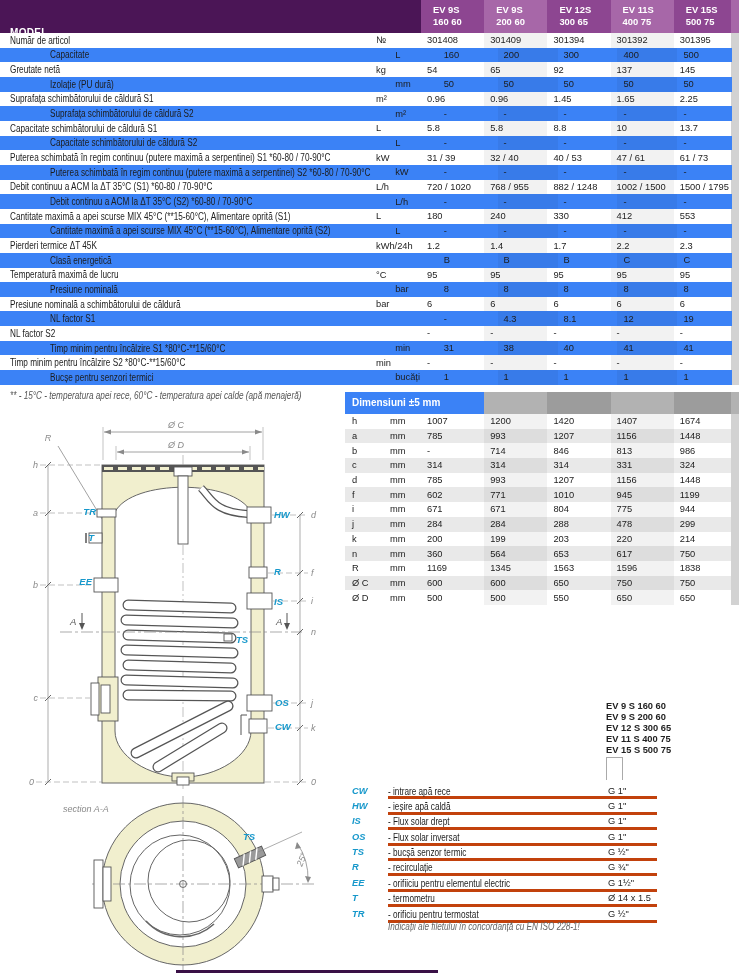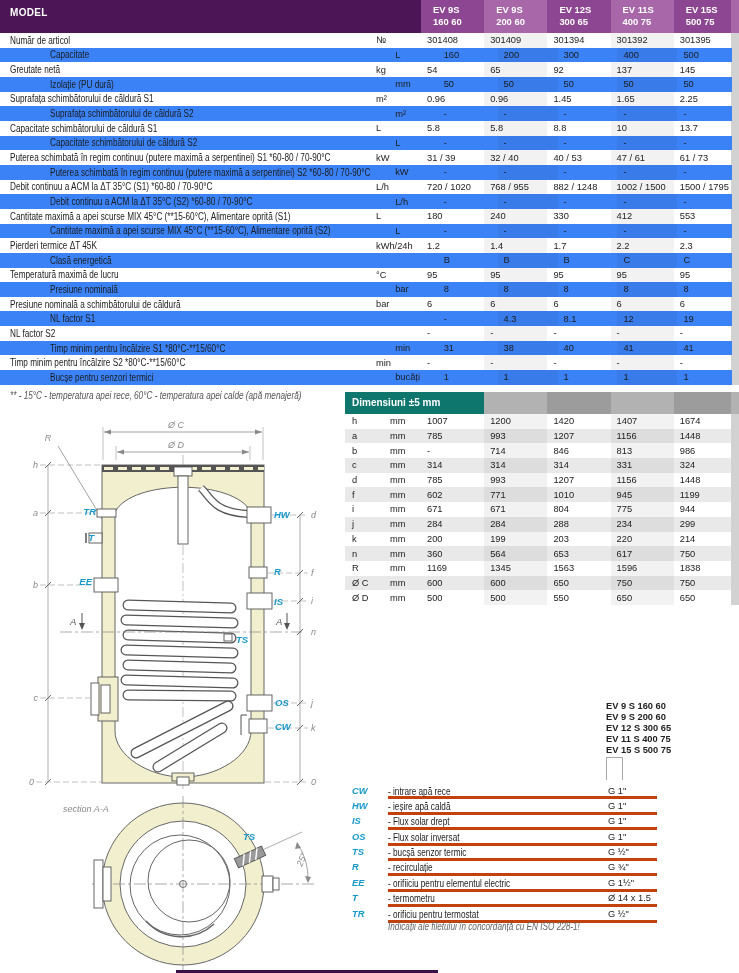--- a/index.html
+++ b/index.html
@@ -3,21 +3,21 @@
 <meta charset="utf-8">
 <style>
   * { box-sizing: border-box; margin: 0; padding: 0; }
   html,body { background:#fff; }
   body { font-family:"Liberation Sans","DejaVu Sans",sans-serif; }
   .page { position:relative; width:739px; height:973px; background:#fff; overflow:hidden; color:#1c1c1c; }
 
   
   .spec-table { position:absolute; left:0; top:0; width:739px; }
   .spec-header { display:flex; height:33px; background:#4b1556; color:#fff; }
-  .sh-left { width:421px; padding:7px 0 0 10px; font-size:10px; font-weight:bold; letter-spacing:.3px; }
+  .sh-left { width:421px; padding:7px 0 0 10px; font-size:10px; font-weight:bold; letter-spacing:.3px;margin-top:20px; }
   .sh-col { width:63.2px; font-size:9.4px; font-weight:bold; padding:4px 0 0 12px; line-height:11.5px; }
   .sh-col.last { width:57.2px; }
   .sh-col.dark { background:#8d4691; }
   .sh-col.light { background:#a767a8; }
   .sh-sliver { width:7.8px; background:#a767a8; }
 
   .spec-row { display:flex; height:14.67px; align-items:center; font-size:9.3px; }
   .spec-row.alt { background:#3b82f6;padding-left:40px; }
   .sr-label { width:376px; padding-left:10px; white-space:nowrap; overflow:hidden; }
   .sr-unit { width:45px; white-space:nowrap; }
@@ -27,21 +27,21 @@
   .sr-sliver { width:7.8px; align-self:stretch; background:#d2d2d2; }
 
   .cond { display:inline-block; transform:scaleX(0.82); transform-origin:0 50%; white-space:nowrap; font-size:10px; }
 
   
   .footnotes { position:absolute; left:10px; top:389px; font-size:8.8px; font-style:italic; color:#555; line-height:14.5px; }
 
   
   .dims-table { position:absolute; left:345px; top:392px; width:394px; }
   .dims-header { display:flex; height:22px; color:#fff; }
-  .dh-title { width:139.2px; background:#0f766e; font-size:10px; font-weight:bold; padding:5px 0 0 7px; }
+  .dh-title { width:139.2px; background:#3b82f6; font-size:10px; font-weight:bold; padding:5px 0 0 7px; }
   .dh-c { width:63.2px; background:#9c9c9c; }
   .dh-c.light { background:#b2b2b2; }
   .dh-c.last { width:57.2px; }
   .dh-sliver { width:7.8px; background:#b2b2b2; }
   .dims-row { display:flex; height:14.7px; align-items:center; font-size:9.3px; }
   .dims-row.alt { background:#e9e9e9; }
   .dr-label { width:38px; padding-left:7px; }
   .dr-unit { width:38px; padding-left:7px; }
   .dr-v { width:63.2px; padding-left:6px; align-self:stretch; display:flex; align-items:center; }
   .dr-v.last { width:57.2px; }
@@ -427,21 +427,21 @@
           <div class="dr-v tint">775</div>
           <div class="dr-v last">944</div>
           <div class="dr-sliver"></div>
         </div>
         <div class="dims-row alt">
           <div class="dr-label">j</div>
           <div class="dr-unit">mm</div>
           <div class="dr-v">284</div>
           <div class="dr-v tint">284</div>
           <div class="dr-v">288</div>
-          <div class="dr-v tint">234</div>
+          <div class="dr-v tint">478</div>
           <div class="dr-v last">299</div>
           <div class="dr-sliver"></div>
         </div>
         <div class="dims-row">
           <div class="dr-label">k</div>
           <div class="dr-unit">mm</div>
           <div class="dr-v">200</div>
           <div class="dr-v tint">199</div>
           <div class="dr-v">203</div>
           <div class="dr-v tint">220</div>

